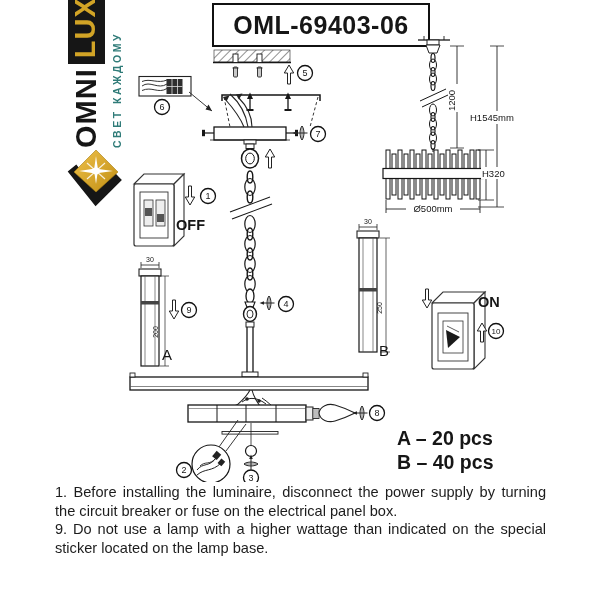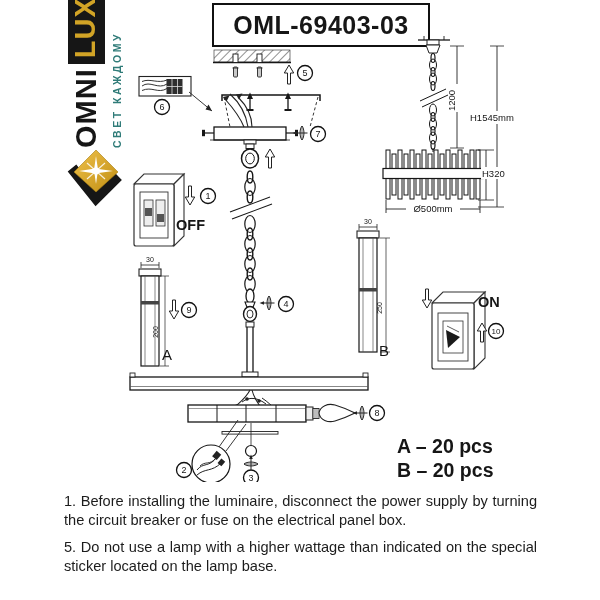--- a/index.html
+++ b/index.html
@@ -15,42 +15,42 @@
               transform:rotate(-90deg) translate(-138px,0);transform-origin:0 0;
               display:flex;align-items:center;gap:4px;white-space:nowrap;}
   .brand-omni .omni{font-size:29px;font-weight:bold;letter-spacing:1px;color:#161616;}
   .brand-omni .lux{background:#161616;color:#D2A426;font-size:29px;font-weight:bold;
                    letter-spacing:1px;padding:1px 6px 3px 6px;}
   .brand-tagline{left:111px;top:10px;width:138px;height:15px;
                  transform:rotate(-90deg) translate(-138px,0);transform-origin:0 0;
                  font-size:10.5px;font-weight:bold;letter-spacing:2.5px;color:#2F7B78;
                  white-space:nowrap;}
   
-  .counts{left:397px;top:427px;font-size:19.5px;font-weight:bold;line-height:23.5px;margin-top:8px;}
+  .counts{left:397px;top:427px;font-size:19.5px;font-weight:bold;line-height:23.5px;}
   
   .instructions{left:55px;top:483px;width:491px;font-size:14.6px;line-height:18.6px;
                 color:#1c1c1c;}
-  .instructions p{margin:9px;text-align:justify;}
+  .instructions p{margin:0;text-align:justify;}
   
   svg{position:absolute;left:0;top:0;}
   svg text{font-family:"Liberation Sans",sans-serif;fill:#161616;}
   .callout circle{fill:#fff;stroke:#111;stroke-width:1.3px;}
   .callout text{font-size:9px;text-anchor:middle;}
   .dim{font-size:9.5px;}
   .dimsm{font-size:7px;text-anchor:middle;}
   .biglabel{font-size:15px;}
   .swlabel{font-size:14.5px;font-weight:bold;}
 </style>
 </head>
 <body>
 
 <div class="page">
 
   <div class="abs title-box">
-    <span>OML-69403-03</span>
+    <span>OML-69403-06</span>
   </div>
 
   <div class="abs brand-omni">
     <span class="omni">OMNI</span>
     <span class="lux">LUX</span>
   </div>
   <div class="abs brand-tagline">СВЕТ КАЖДОМУ</div>
 
   <svg class="abs" width="64" height="64" viewBox="0 0 64 64" style="left:66px;top:148px;">
     <defs>
@@ -397,21 +397,21 @@
     <text class="swlabel" x="478" y="307">ON</text>
     <use href="#arrowDown" transform="translate(482,342) rotate(180)"></use>
     <g class="callout">
       <circle cx="496" cy="331" r="7.5"></circle>
         <text x="496" y="334.2" style="font-size:8px">10</text>
     </g>
   </svg>
 
   <div class="abs counts">
     <div>A – 20 pcs</div>
-    <div>B – 20 pcs</div>
+    <div>B – 40 pcs</div>
   </div>
 
   <div class="abs instructions">
     <p>1. Before installing the luminaire, disconnect the power supply by turning the circuit breaker or fuse on the electrical panel box.</p>
-    <p>5. Do not use a lamp with a higher wattage than indicated on the special sticker located on the lamp base.</p>
+    <p>9. Do not use a lamp with a higher wattage than indicated on the special sticker located on the lamp base.</p>
   </div>
 
 </div>
 
 </body></html>

